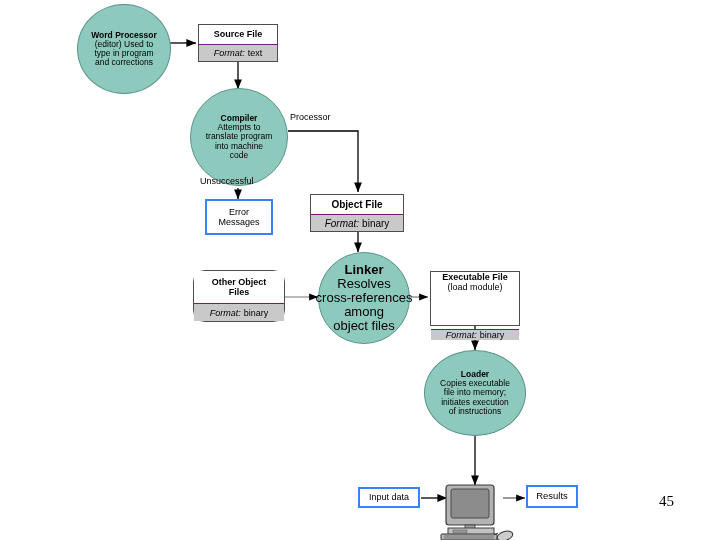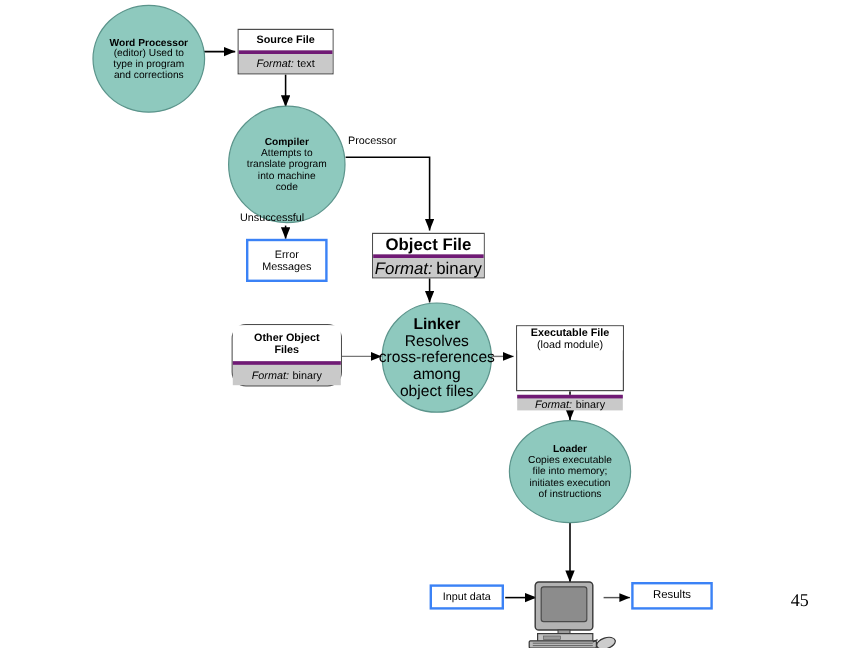--- a/index.html
+++ b/index.html
@@ -71,21 +71,21 @@
     justify-content: center;
     font-weight: bold;
     text-align: center;
     line-height: 1.12;
     background: #ffffff;
   }
   .file-box .fb-title .sub {
     font-weight: normal;
   }
   .file-box .fb-format {
-    border-top: 3px solid #701a75;
+    border-top: 1px solid #701a75;
     background: #c9c9c9;
     text-align: center;
     display: flex;
     align-items: center;
     justify-content: center;
     white-space: nowrap;
   }
   .file-box .fb-format i {
     font-style: italic;
     margin-right: 3px;
@@ -180,21 +180,21 @@
   </div>
 
   <div class="edge-label" style="left:290px; top:112px; font-size:9px;">Processor</div>
   <div class="edge-label" style="left:200px; top:176px; font-size:9px;">Unsuccessful</div>
 
   <div class="node plain-box" style="left:205px; top:199px; width:68px; height:36px; font-size:9px;">
     <div>Error</div>
     <div>Messages</div>
   </div>
 
-  <div class="node file-box" style="left:310px; top:194px; width:94px; height:38px; font-size:14px;">
+  <div class="node file-box" style="left:310px; top:194px; width:94px; height:38px; font-size:10px;">
     <div class="fb-title">Object File</div>
     <div class="fb-format" style="height:16px;">
       <i>Format:</i>
         <span>binary</span>
     </div>
   </div>
 
   <div class="node file-box" style="left:193px; top:270px; width:92px; height:52px; font-size:9px;border-radius:12px;">
     <div class="fb-title">
       <span>Other Object</span>
@@ -230,21 +230,21 @@
     <div class="n-line">Copies executable</div>
     <div class="n-line">file into memory;</div>
     <div class="n-line">initiates execution</div>
     <div class="n-line">of instructions</div>
   </div>
 
   <div class="node plain-box" style="left:358px; top:487px; width:62px; height:21px; font-size:9px;">
     <div>Input data</div>
   </div>
 
-  <div class="node plain-box" style="left:526px; top:485px; width:68px; height:23px; font-size:9.5px;">
+  <div class="node plain-box" style="left:526px; top:485px; width:52px; height:23px; font-size:9.5px;">
     <div>Results</div>
   </div>
 
   <svg class="computer" style="left:437px; top:484px;" width="80" height="56" viewBox="0 0 80 56">
 
     <rect x="9" y="1" width="48" height="40" rx="3" fill="#b3b3b3" stroke="#3a3a3a" stroke-width="1.2"></rect>
 
     <rect x="14" y="5" width="38" height="29" rx="2" fill="#8c8c8c" stroke="#4a4a4a" stroke-width="1"></rect>
 
     <rect x="28" y="41" width="10" height="4" fill="#a0a0a0" stroke="#3a3a3a" stroke-width="0.8"></rect>

